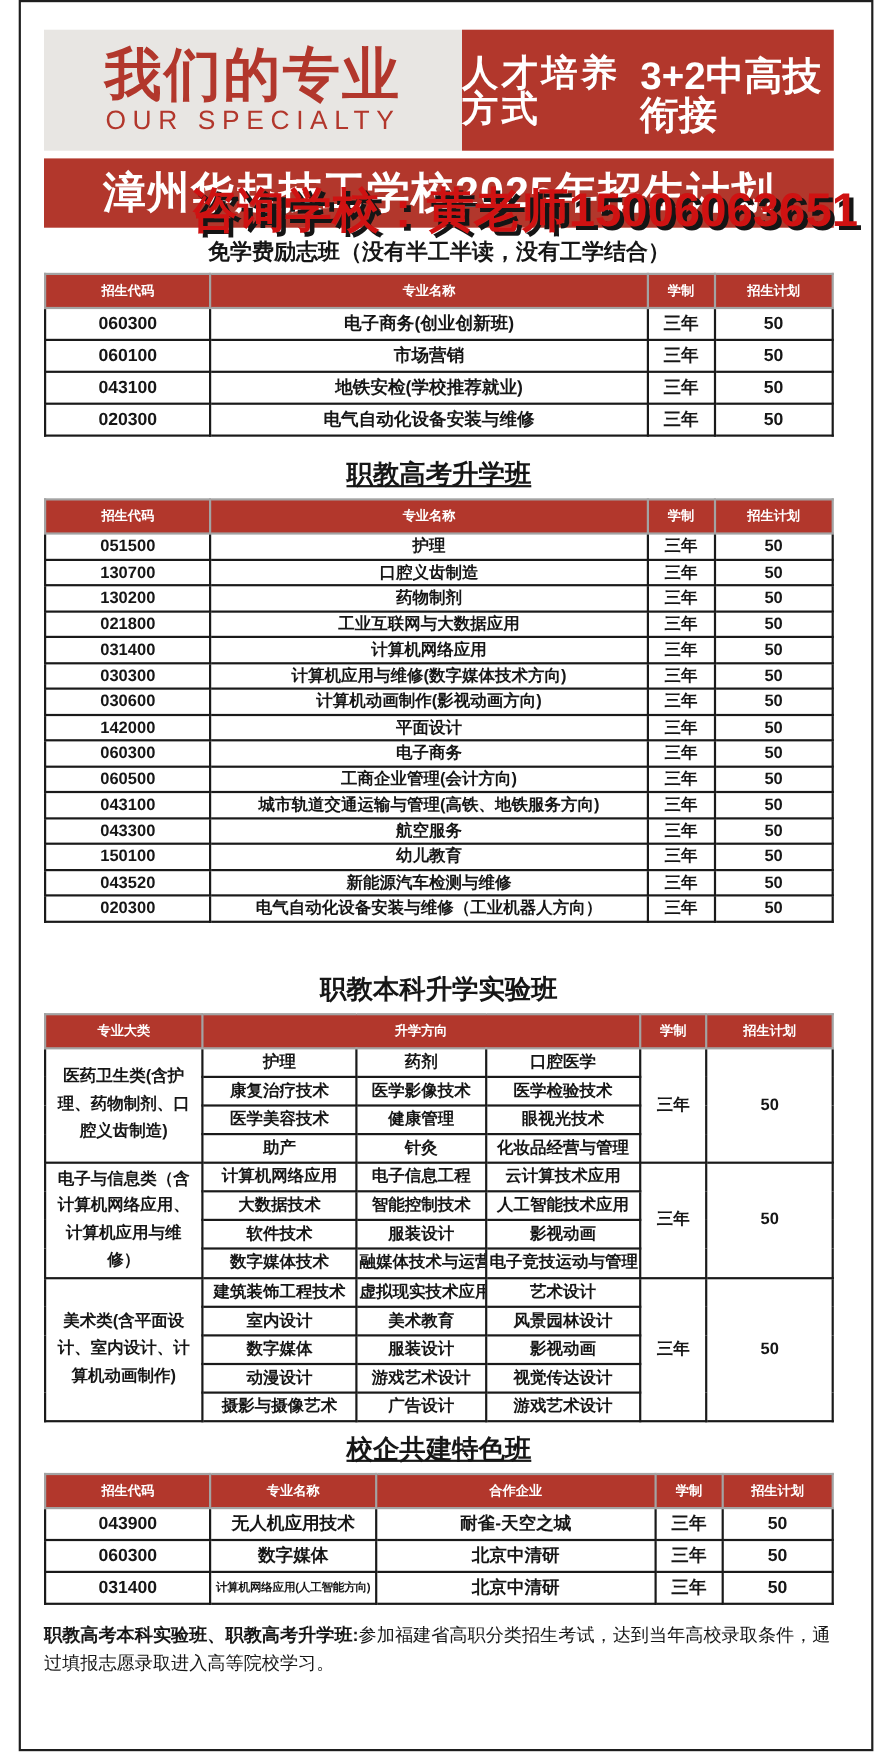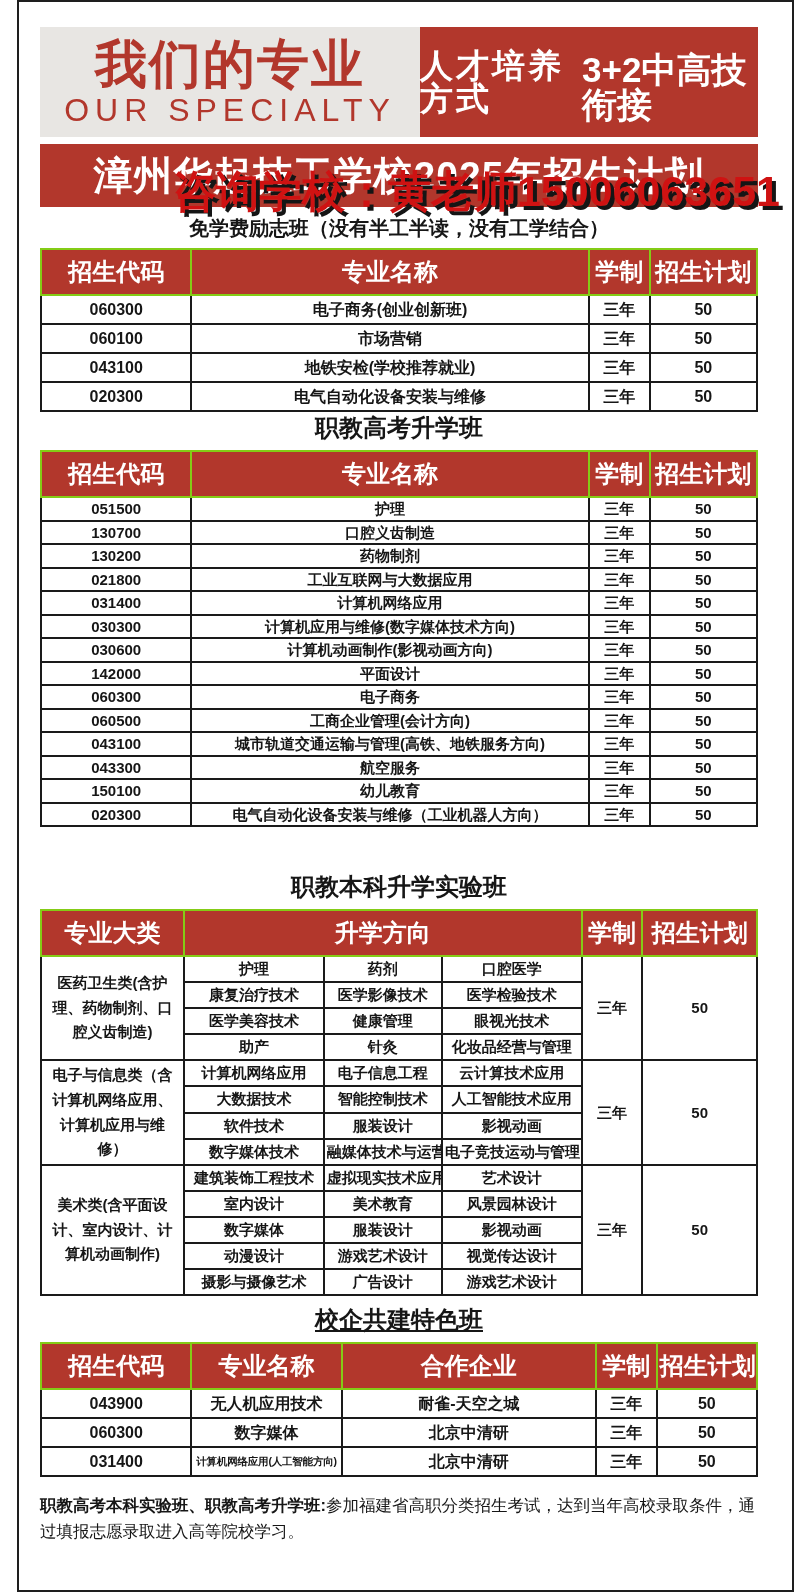--- a/index.html
+++ b/index.html
@@ -12,37 +12,37 @@
   html,body{margin:0;padding:0;background:#fff;}
   body{font-family:"Liberation Sans","DejaVu Sans",sans-serif;color:var(--ink);}
   .poster{position:relative;width:800px;height:1593px;background:#fff;overflow:hidden;}
   .frame{position:absolute;left:17px;top:0px;right:6px;bottom:1px;border:2px solid #1e1e1e;pointer-events:none;}
   .content{position:absolute;left:40px;top:0;width:718px;}
 
   
   .header-row{display:flex;margin-top:27px;height:110px;}
   .gray-box{width:380px;background:var(--gray);display:flex;flex-direction:column;align-items:center;justify-content:center;}
   .cn-title{font-size:52px;font-weight:bold;color:var(--red);letter-spacing:2px;line-height:1;}
-  .en-title{font-size:32px;color:var(--red);letter-spacing:6px;margin-top:4px;line-height:1;}
+  .en-title{font-size:24px;color:var(--red);letter-spacing:6px;margin-top:4px;line-height:1;}
   .red-box{flex:1;background:var(--red);color:#fff;display:flex;flex-direction:row;align-items:center;justify-content:center;font-weight:bold;}
   .red-box .l1{font-size:33px;letter-spacing:3px;line-height:1;}
   .red-box .l2{font-size:35px;margin-top:9px;line-height:1;}
 
   .banner{margin-top:7px;background:var(--red);color:#fff;font-size:39px;font-weight:bold;text-align:center;height:63px;line-height:63px;letter-spacing:1px;white-space:nowrap;}
 
   .overlay{position:absolute;left:-20px;width:760px;top:170px;text-align:right;font-size:43px;font-weight:bold;color:var(--overlay-red);text-shadow:4px 4px 0 #151515;white-space:nowrap;z-index:5;line-height:1;}
 
   .sec-title-sm{text-align:center;font-size:20px;font-weight:bold;margin-top:8px;white-space:nowrap;}
   .sec-title{text-align:center;font-size:24px;font-weight:bold;white-space:nowrap;}
-  .mt-gaokao{}
+  .mt-gaokao{margin-top:18px;text-decoration:underline;}
   .mt-bachelor{margin-top:44px;}
   .mt-ent{margin-top:8px;text-decoration:underline;}
 
   table{width:100%;border-collapse:collapse;table-layout:fixed;background:#fff;}
-  th{background:var(--red);color:#fff;font-size:24px;font-weight:bold;padding:6px 2px;border:2px solid #84cc16;white-space:nowrap;}
+  th{background:var(--red);color:#fff;font-size:12px;font-weight:bold;padding:6px 2px;border:2px solid #a3a3a3;white-space:nowrap;}
   td{font-weight:bold;color:var(--ink);text-align:center;padding:2px;border:2px solid #1a1a1a;white-space:nowrap;overflow:hidden;}
   .tbl{margin-top:6px;}
   .t-free td{font-size:16px;line-height:23px;}
   .t-gaokao td{font-size:15px;line-height:17.5px;}
   .t-bachelor td{font-size:15px;line-height:20px;}
   .t-bachelor td.cat{white-space:normal;line-height:1.65;font-size:15px;padding:2px 5px;}
   .t-ent td{font-size:16px;line-height:23px;}
   td.tight{font-size:10.5px;letter-spacing:-0.2px;}
 
   .notes{margin-top:16px;font-size:16.5px;line-height:1.55;font-weight:500;}
@@ -203,20 +203,26 @@
             </tr>
             <tr>
               <td>043300</td>
               <td>航空服务</td>
               <td>三年</td>
               <td>50</td>
             </tr>
             <tr>
               <td>150100</td>
               <td>幼儿教育</td>
+              <td>三年</td>
+              <td>50</td>
+            </tr>
+            <tr>
+              <td>043520</td>
+              <td>新能源汽车检测与维修</td>
               <td>三年</td>
               <td>50</td>
             </tr>
             <tr>
               <td>020300</td>
               <td>电气自动化设备安装与维修（工业机器人方向）</td>
               <td>三年</td>
               <td>50</td>
             </tr>
           </tbody>

